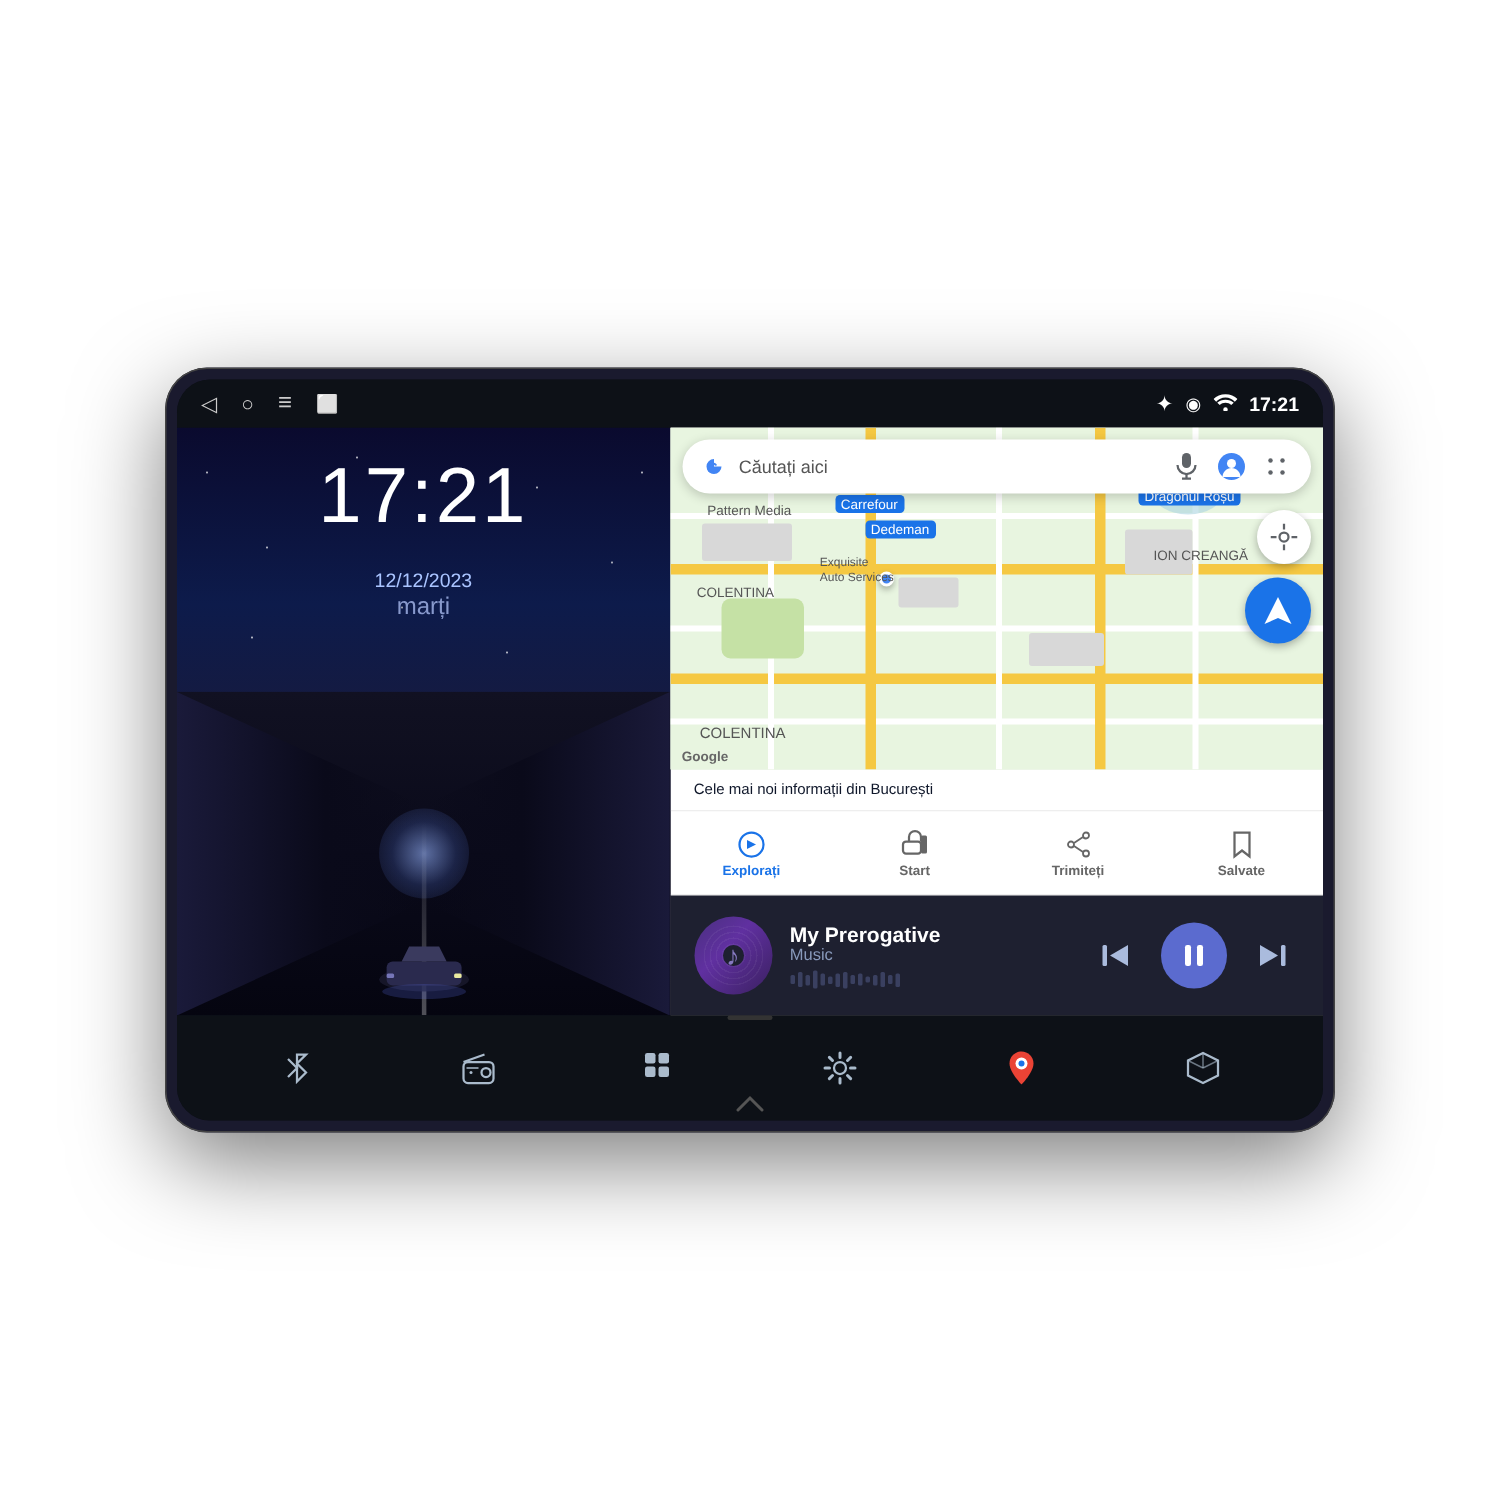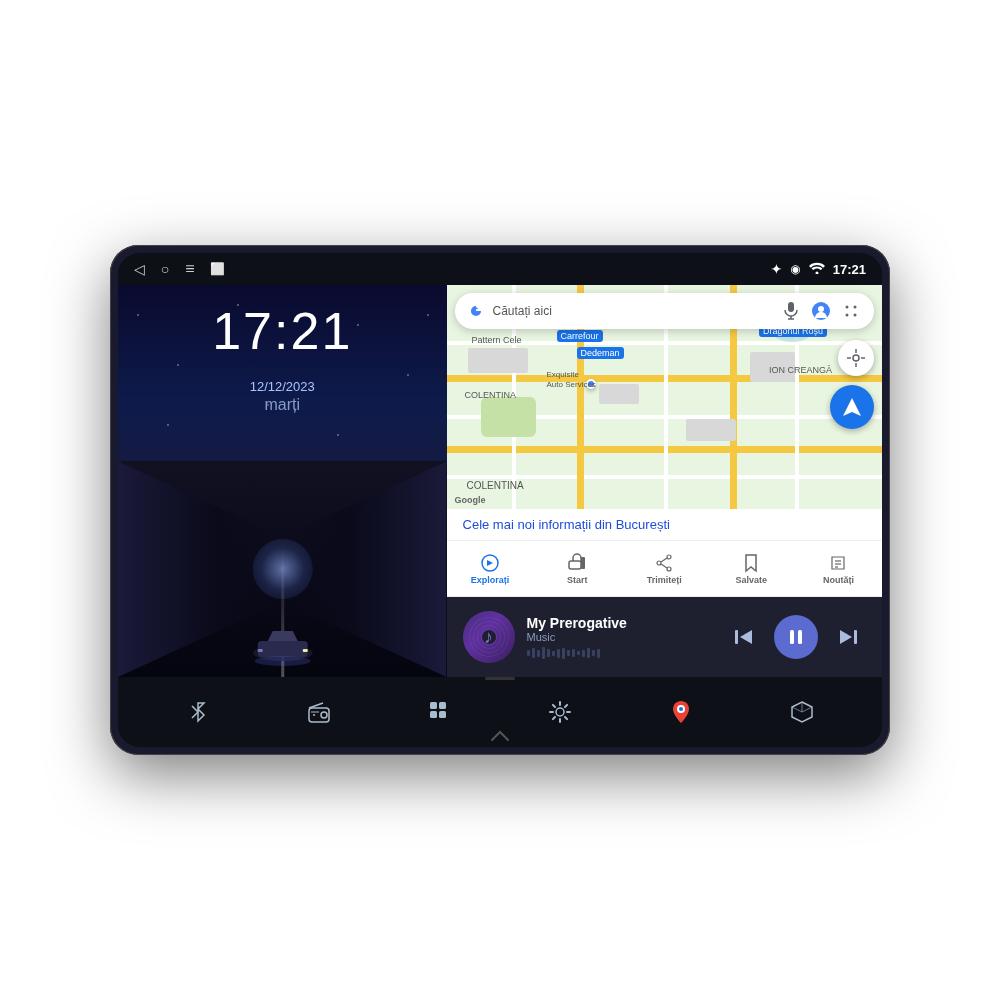--- a/index.html
+++ b/index.html
@@ -323,23 +323,23 @@
       height: 56px;
       display: flex;
       align-items: stretch;
       border-bottom: 1px solid #eee;
       flex-shrink: 0;
     }
 
     .maps-info-header {
       background: #fff;
       padding: 8px 16px;
-      font-size: 13px;
+      font-size: 10px;
       font-weight: 500;
-      color: #1d4ed8;
+      color: #0f172a;
       border-bottom: 1px solid #eee;
       flex-shrink: 0;
     }
 
     .nav-tab {
       flex: 1;
       display: flex;
       flex-direction: column;
       align-items: center;
       justify-content: center;
@@ -720,21 +720,21 @@
             <div class="map-water" style="top:10%;right:15%;width:50px;height:35px;opacity:0.6;"></div>
 
             <div class="map-block" style="top:28%;left:5%;width:60px;height:25px;"></div>
             <div class="map-block" style="top:44%;left:35%;width:40px;height:20px;"></div>
             <div class="map-block" style="top:60%;left:55%;width:50px;height:22px;"></div>
             <div class="map-block" style="top:30%;right:20%;width:45px;height:30px;"></div>
 
             <div class="map-green" style="top:50%;left:8%;width:55px;height:40px;border-radius:6px;background:#c5e1a5;"></div>
           </div>
 
-          <div class="pattern-label">Pattern Cele</div>
+          <div class="pattern-label">Pattern Media</div>
           <div class="carrefour-label">Carrefour</div>
           <div class="dedeman-label">Dedeman</div>
           <div class="dragonul-label">Dragonul Roșu</div>
           <div class="mega-label">Mega Shop</div>
           <div class="oftalmed-label">COLENTINA</div>
           <div class="exquisite-label" style="font-size:8px;line-height:1.3;">Exquisite<br>Auto Services</div>
           <div class="colentina-label">COLENTINA</div>
           <div class="ion-creanga-label">ION CREANGĂ</div>
 
           <div class="map-blue-dot" style="top:42%;left:32%;"></div>
@@ -830,29 +830,20 @@
             <span class="nav-tab-label">Trimiteți</span>
           </button>
 
           <button class="nav-tab">
             <svg width="20" height="20" viewBox="0 0 20 20">
               <path d="M5 2h10v16l-5-4-5 4Z" stroke="#666" stroke-width="1.5" fill="none"></path>
             </svg>
             <span class="nav-tab-label">Salvate</span>
           </button>
 
-          <button class="nav-tab">
-            <svg width="20" height="20" viewBox="0 0 20 20">
-              <path d="M4 4h12v12H4z" stroke="#666" stroke-width="1.2" fill="none" rx="2"></path>
-              <line x1="7" y1="8" x2="13" y2="8" stroke="#666" stroke-width="1.2"></line>
-              <line x1="7" y1="11" x2="13" y2="11" stroke="#666" stroke-width="1.2"></line>
-              <line x1="7" y1="14" x2="10" y2="14" stroke="#666" stroke-width="1.2"></line>
-            </svg>
-            <span class="nav-tab-label">Noutăți</span>
-          </button>
         </div>
 
         <div class="music-section">
 
           <div class="album-art">
             <div class="album-disc-lines"></div>
 
             <span style="position:absolute;color:rgba(180,160,255,0.7);font-size:18px;z-index:3;">♪</span>
           </div>
 

